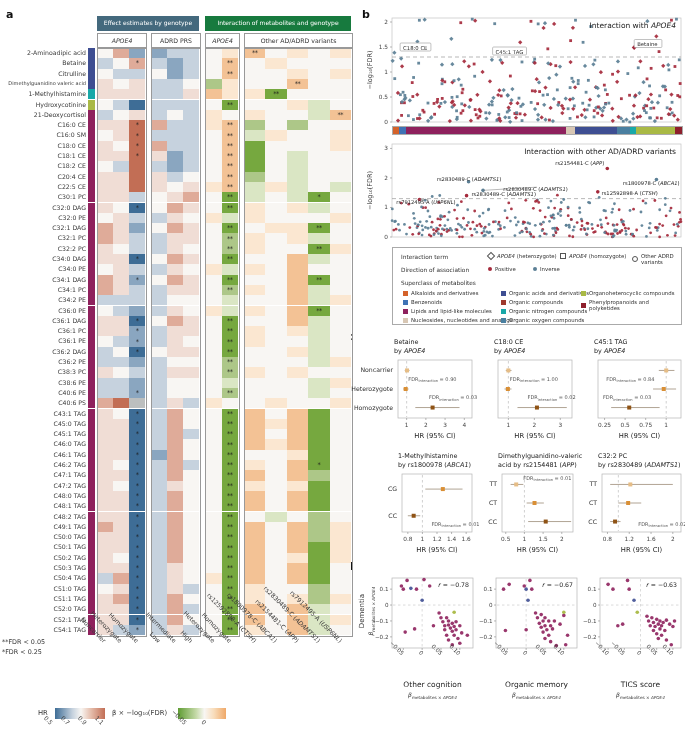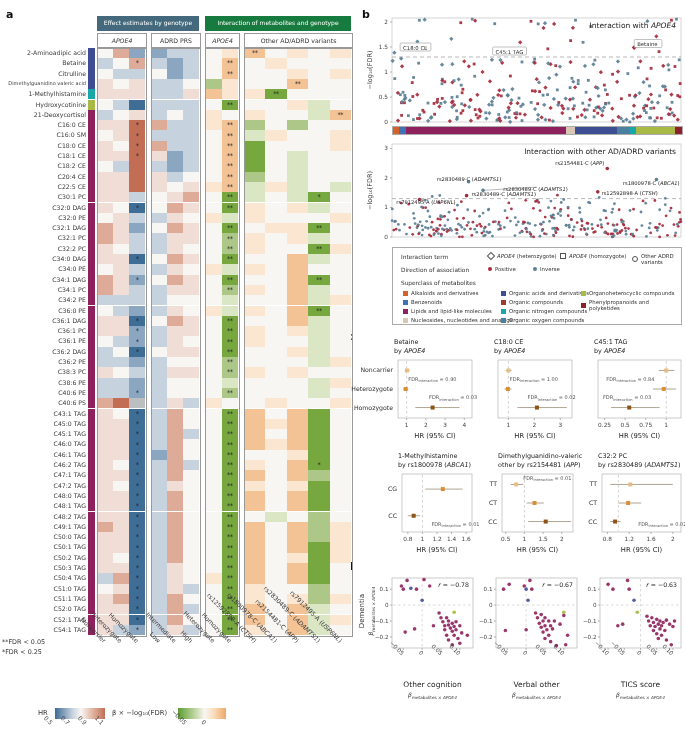--- a/index.html
+++ b/index.html
@@ -1760,21 +1760,21 @@
         <text x="422.4166666666667" y="541" font-size="5.8" fill="#444" text-anchor="middle" font-family="&quot;DejaVu Sans&quot;,&quot;Liberation Sans&quot;,sans-serif"><tspan>1</tspan></text>
         <line x1="437" x2="437" y1="532" y2="534" stroke="#888" stroke-width="0.6"></line>
         <text x="437" y="541" font-size="5.8" fill="#444" text-anchor="middle" font-family="&quot;DejaVu Sans&quot;,&quot;Liberation Sans&quot;,sans-serif"><tspan>1.2</tspan></text>
         <line x1="451.5833333333333" x2="451.5833333333333" y1="532" y2="534" stroke="#888" stroke-width="0.6"></line>
         <text x="451.5833333333333" y="541" font-size="5.8" fill="#444" text-anchor="middle" font-family="&quot;DejaVu Sans&quot;,&quot;Liberation Sans&quot;,sans-serif"><tspan>1.4</tspan></text>
         <line x1="466.1666666666667" x2="466.1666666666667" y1="532" y2="534" stroke="#888" stroke-width="0.6"></line>
         <text x="466.1666666666667" y="541" font-size="5.8" fill="#444" text-anchor="middle" font-family="&quot;DejaVu Sans&quot;,&quot;Liberation Sans&quot;,sans-serif"><tspan>1.6</tspan></text>
         <text x="437" y="552" font-size="6.8" fill="#222" text-anchor="middle" font-family="&quot;DejaVu Sans&quot;,&quot;Liberation Sans&quot;,sans-serif"><tspan>HR (95% CI)</tspan></text>
       </svg>
       <div class="abs" style="left:498px;top:452px;font-size:6.4px;color:#222;white-space:nowrap"><span>Dimethylguanidino-valeric</span></div>
-      <div class="abs" style="left:498px;top:461px;font-size:6.4px;color:#222;white-space:nowrap"><span>other by rs2154481 (</span><i>APP</i><span>)</span></div>
+      <div class="abs" style="left:498px;top:461px;font-size:6.4px;color:#222;white-space:nowrap"><span>acid by rs2154481 (</span><i>APP</i><span>)</span></div>
       <svg width="685" height="740" style="position:absolute;left:0;top:0;pointer-events:none">
         <rect x="502" y="474" width="71" height="58" fill="none" stroke="#b5b5b5" stroke-width="0.7"></rect>
         <line x1="524.421052631579" x2="524.421052631579" y1="475" y2="531" stroke="#bbb" stroke-width="0.7" stroke-dasharray="2.5 2.5"></line>
         <text x="497" y="486.44" font-size="6.2" fill="#333" text-anchor="end" font-family="&quot;DejaVu Sans&quot;,&quot;Liberation Sans&quot;,sans-serif"><tspan>TT</tspan></text>
         <line x1="510.59473684210525" x2="523.3" y1="484.44" y2="484.44" stroke="#a89a88" stroke-width="0.9"></line>
         <rect x="514.2" y="482.44" width="4" height="4" fill="#e6bd86"></rect>
         <text x="497" y="505" font-size="6.2" fill="#333" text-anchor="end" font-family="&quot;DejaVu Sans&quot;,&quot;Liberation Sans&quot;,sans-serif"><tspan>CT</tspan></text>
         <line x1="526.6631578947369" x2="543.8526315789474" y1="503" y2="503" stroke="#a89a88" stroke-width="0.9"></line>
         <rect x="532.5105263157894" y="501" width="4" height="4" fill="#d98f35"></rect>
         <text x="497" y="523.56" font-size="6.2" fill="#333" text-anchor="end" font-family="&quot;DejaVu Sans&quot;,&quot;Liberation Sans&quot;,sans-serif"><tspan>CC</tspan></text>
@@ -1933,21 +1933,21 @@
           <circle cx="528.0232558139535" cy="600.2727272727273" r="1.8" fill="#3e4e92" opacity="0.9"></circle>
           <circle cx="526.1395348837209" cy="589.1363636363636" r="1.8" fill="#3e4e92" opacity="0.9"></circle>
           <circle cx="563.8139534883721" cy="612.2045454545455" r="1.8" fill="#a9b945" opacity="0.95"></circle>
         </g>
         <text x="573" y="587" font-size="6.2" text-anchor="end" fill="#222" font-family="&quot;DejaVu Sans&quot;,&quot;Liberation Sans&quot;,sans-serif"><tspan font-style="italic">r</tspan><tspan> = −0.67</tspan></text>
       </svg>
       <div class="xlab" style="right:175.69767441860466px;top:652px;font-size:5.6px">−0.05</div>
       <div class="xlab" style="right:156.8604651162791px;top:652px;font-size:5.6px">0</div>
       <div class="xlab" style="right:138.02325581395348px;top:652px;font-size:5.6px">0.05</div>
       <div class="xlab" style="right:119.18604651162786px;top:652px;font-size:5.6px">0.10</div>
-      <div class="abs" style="left:486px;top:680px;width:101px;text-align:center;font-size:7.5px;color:#222">Verbal other</div>
+      <div class="abs" style="left:486px;top:680px;width:101px;text-align:center;font-size:7.5px;color:#222">Organic memory</div>
       <div class="abs" style="left:486px;top:691px;width:101px;text-align:center;font-size:6px;color:#333"><i>β</i><sub style="font-size:4.2px">metabolites × <i>APOE4</i></sub></div>
       <svg width="685" height="740" style="position:absolute;left:0;top:0;pointer-events:none">
         <rect x="600" y="578" width="81" height="70" fill="none" stroke="#b5b5b5" stroke-width="0.7"></rect>
         <line x1="640.5" x2="640.5" y1="579" y2="647" stroke="#ccc" stroke-width="0.7" stroke-dasharray="2.5 2.5"></line>
         <line x1="601" x2="680" y1="605.0454545454545" y2="605.0454545454545" stroke="#ccc" stroke-width="0.7" stroke-dasharray="2.5 2.5"></line>
         <line x1="598" x2="600" y1="589.1363636363636" y2="589.1363636363636" stroke="#888" stroke-width="0.6"></line>
         <text x="596.5" y="591.1363636363636" font-size="5.6" fill="#444" text-anchor="end" font-family="&quot;DejaVu Sans&quot;,&quot;Liberation Sans&quot;,sans-serif"><tspan>0.1</tspan></text>
         <line x1="598" x2="600" y1="605.0454545454545" y2="605.0454545454545" stroke="#888" stroke-width="0.6"></line>
         <text x="596.5" y="607.0454545454545" font-size="5.6" fill="#444" text-anchor="end" font-family="&quot;DejaVu Sans&quot;,&quot;Liberation Sans&quot;,sans-serif"><tspan>0</tspan></text>
         <line x1="598" x2="600" y1="620.9545454545455" y2="620.9545454545455" stroke="#888" stroke-width="0.6"></line>

